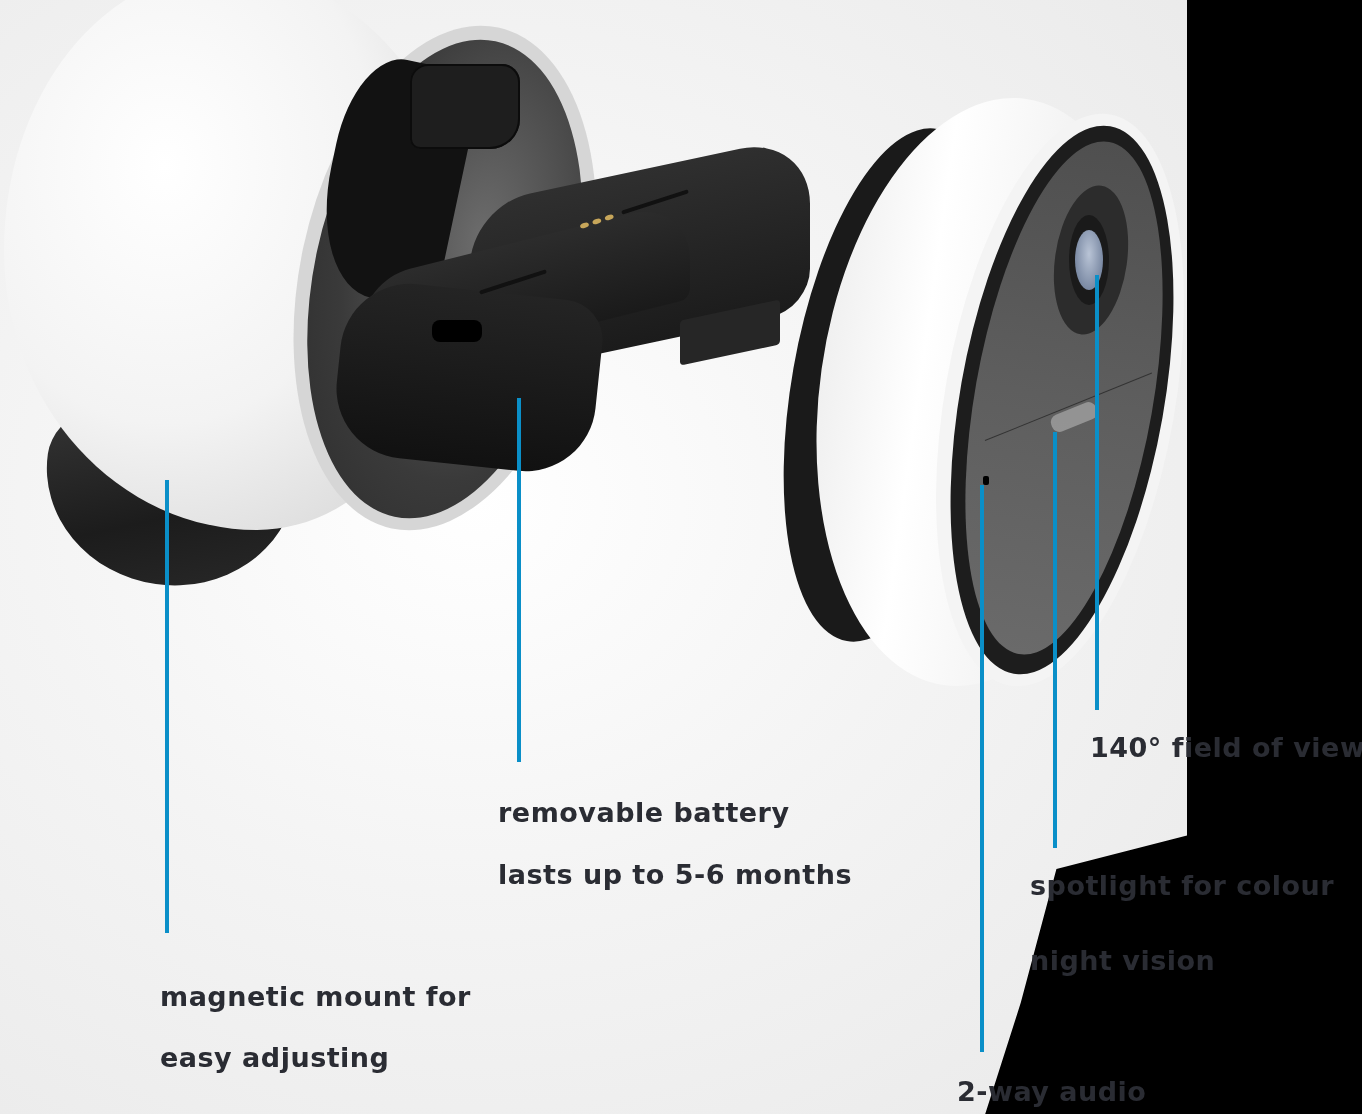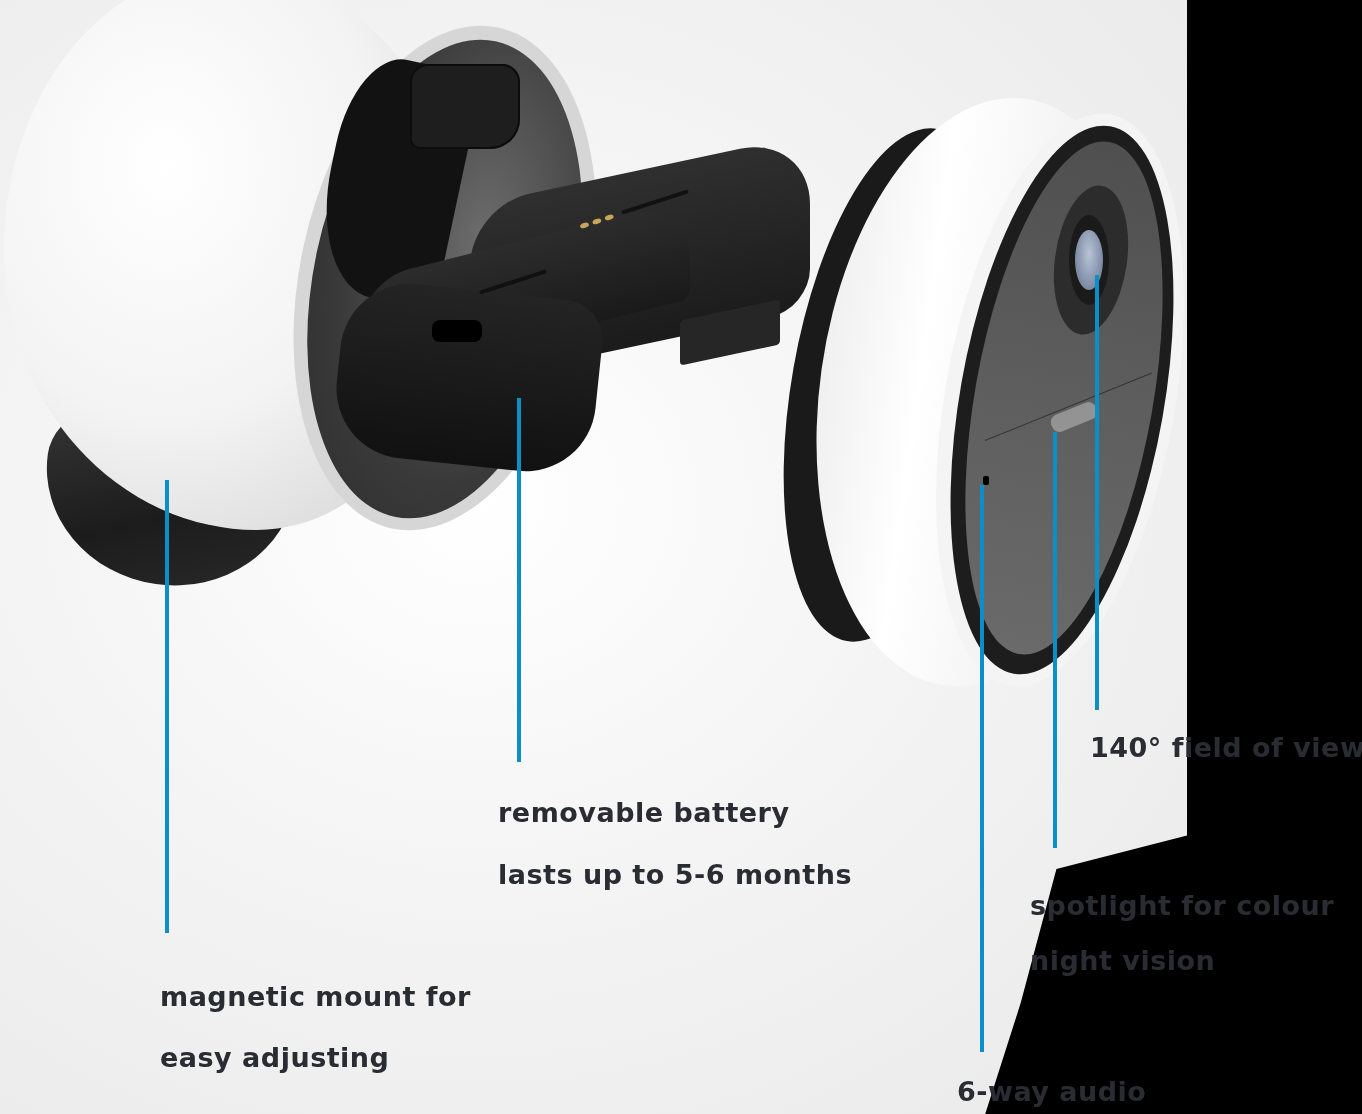--- a/index.html
+++ b/index.html
@@ -84,20 +84,20 @@
   <div class="leader" style="left:517px;top:398px;height:364px;"></div>
   <div class="leader" style="left:980px;top:485px;height:567px;"></div>
   <div class="leader" style="left:1053px;top:432px;height:416px;"></div>
   <div class="leader" style="left:1095px;top:275px;height:435px;"></div>
 
   <div class="label" style="left:1090px;top:733px;">140° field of view</div>
 
   <div class="label" style="left:498px;top:798px;text-align:center;">removable battery</div>
   <div class="label" style="left:498px;top:860px;">lasts up to 5-6 months</div>
 
-  <div class="label" style="left:1030px;top:871px;margin-top:20px;">spotlight for colour</div>
+  <div class="label" style="left:1030px;top:871px;">spotlight for colour</div>
   <div class="label" style="left:1030px;top:933px;margin-top:13px;">night vision</div>
 
   <div class="label" style="left:160px;top:982px;">magnetic mount for</div>
   <div class="label" style="left:160px;top:1043px;">easy adjusting</div>
 
-  <div class="label" style="left:957px;top:1077px;">6-way audio</div>
+  <div class="label" style="left:957px;top:1077px;">2-way audio</div>
 </div>
 
 </body></html>

